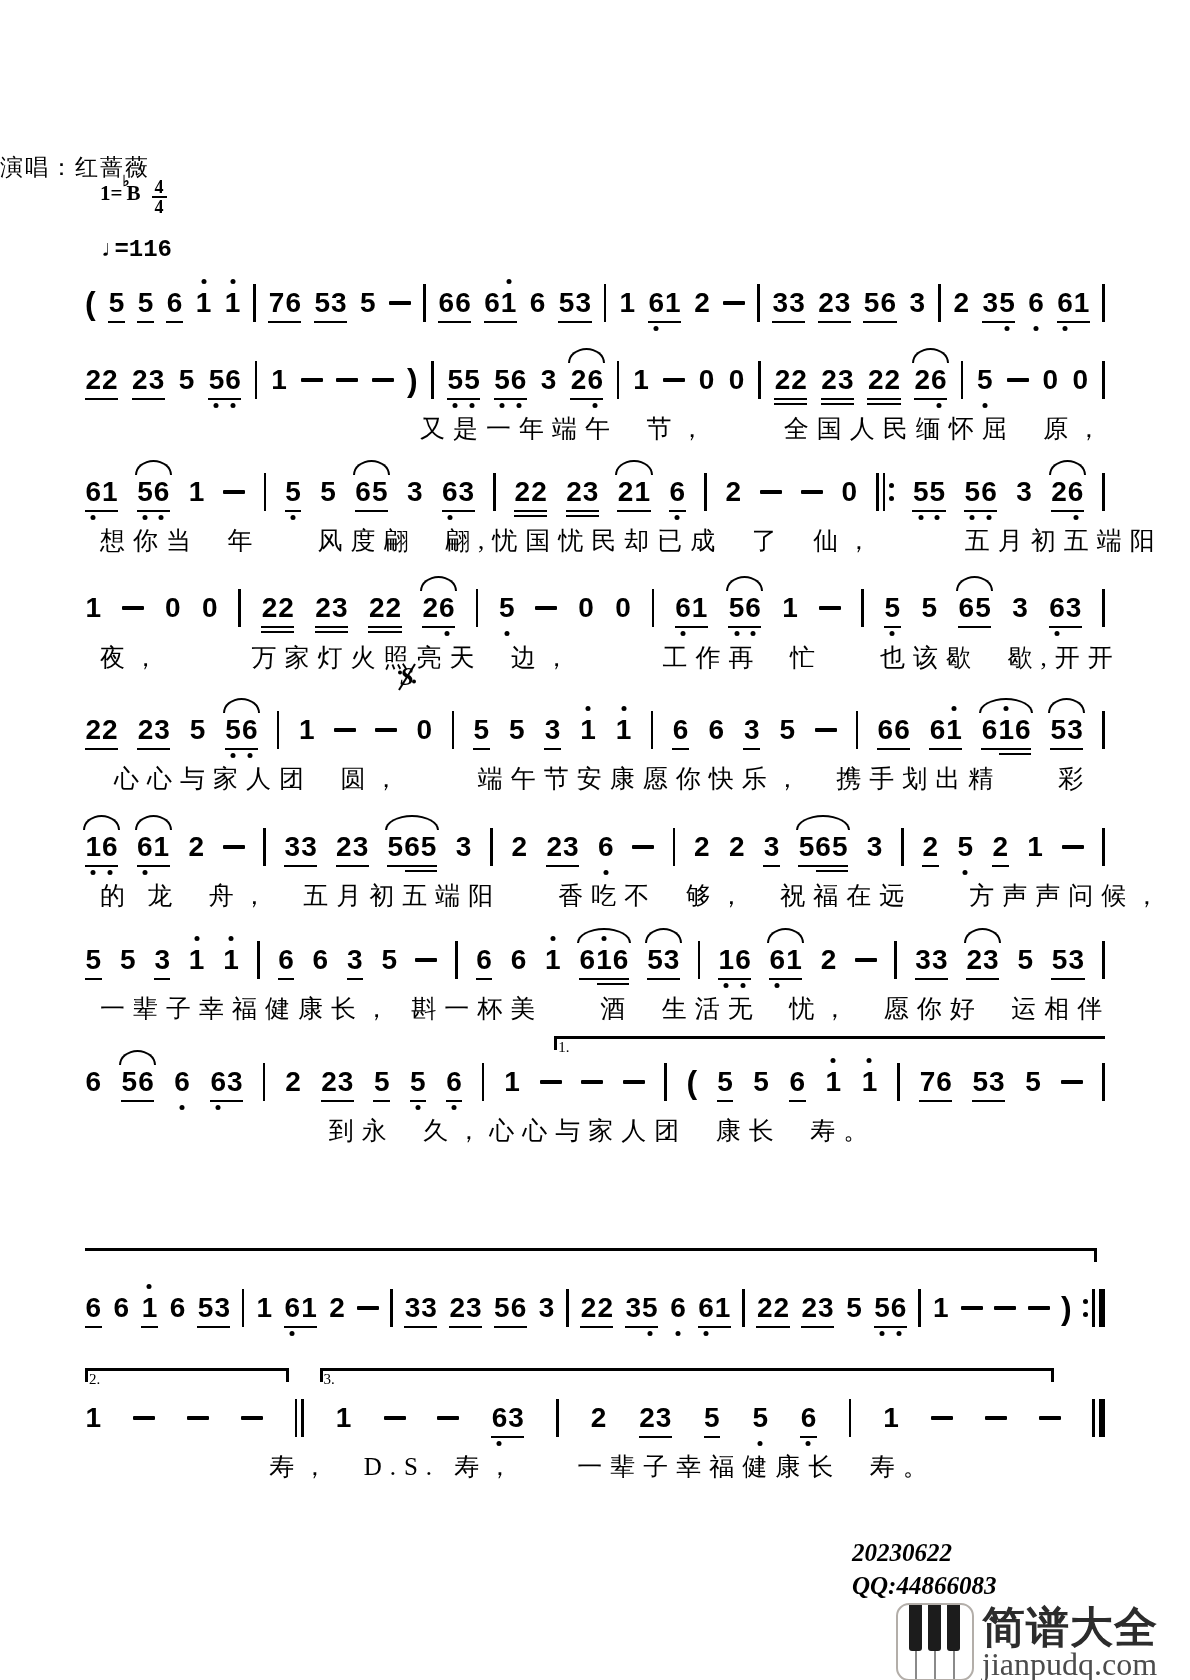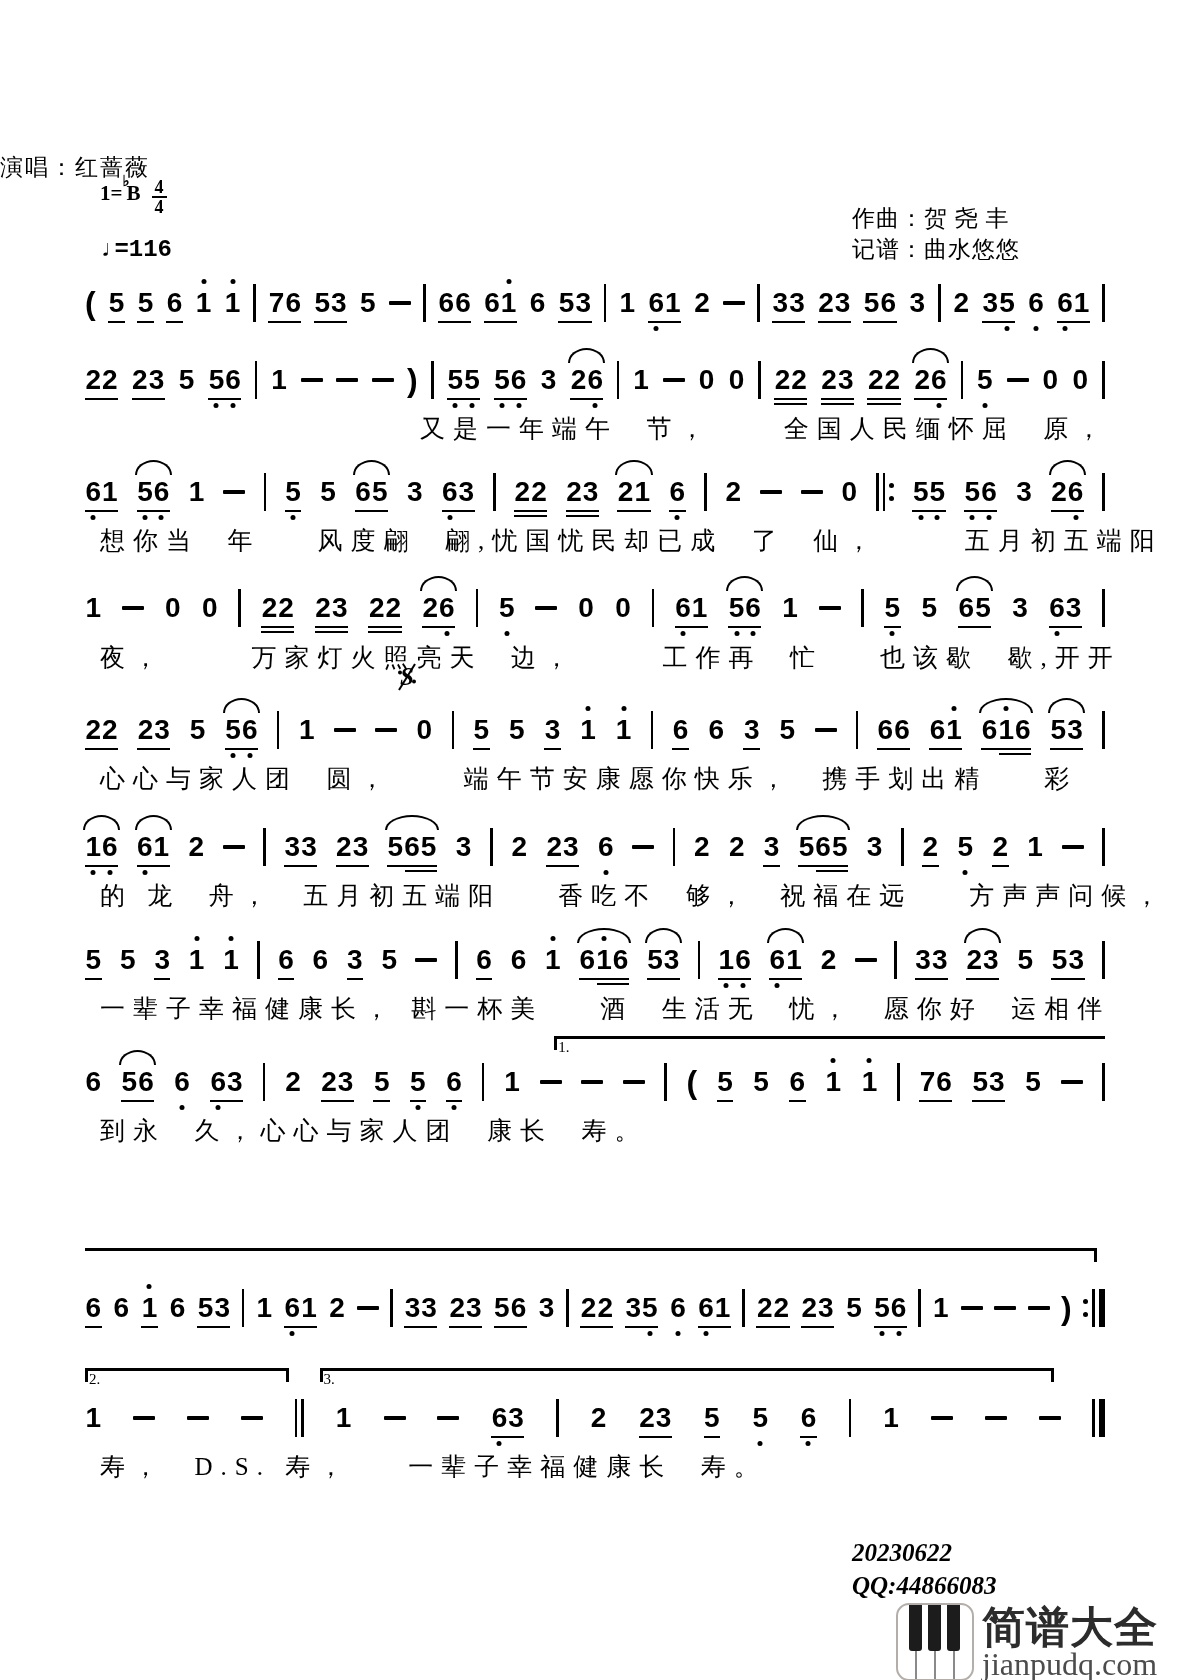--- a/index.html
+++ b/index.html
@@ -40,21 +40,21 @@
   .dotB{position:absolute;bottom:-13px;left:50%;transform:translateX(-50%);width:5px;height:5px;border-radius:50%;background:#000;}
   .arc{position:absolute;left:-2px;right:-2px;top:-17px;height:13px;border:2.5px solid #000;border-bottom:none;
        border-radius:50% 50% 0 0 / 100% 100% 0 0;}
   .dash{width:22px;height:4.5px;background:#000;border-radius:1px;}
   .sym{font-family:"Liberation Sans",sans-serif;font-weight:bold;font-size:32px;line-height:30px;}
   .barwrap{display:inline-flex;align-items:center;gap:4px;height:44px;}
   .bar{width:2.5px;height:38px;background:#000;}
   .bar.thick{width:6px;}
   .rdots{display:flex;flex-direction:column;gap:8px;}
   .rdots i{width:5px;height:5px;border-radius:50%;background:#000;display:block;}
-  .lyrics{font-size:25px;letter-spacing:8px;white-space:pre;margin-top:10px;}
+  .lyrics{font-size:25px;letter-spacing:8px;white-space:pre;margin-top:10px;text-align:center;}
   
   .volta{position:absolute;border-top:3px solid #000;}
   .volta .tickL{position:absolute;left:0;top:-3px;width:3px;height:14px;background:#000;}
   .volta .tickR{position:absolute;right:0;top:-3px;width:3px;height:14px;background:#000;}
   .volta .vlabel{position:absolute;left:4px;top:0px;font-size:15px;font-family:"Liberation Serif",serif;letter-spacing:0;}
   .volta.v1{left:46%;right:0;top:-24px;}
   .volta.topline{left:0;right:8px;top:-38px;}
   .volta.v2{left:0;width:20%;top:-28px;}
   .volta.v3{left:23%;width:72%;top:-28px;}
   .segno{position:absolute;top:-46px;left:30.5%;}
@@ -75,24 +75,20 @@
 
   <div class="keyrow">
     <span><span>1=</span><span class="flat">♭</span><span>B</span></span>
     <span class="frac">
         <i>4</i>
         <i>4</i>
       </span>
   </div>
   <div class="tempo">♩=116</div>
 
-  <div class="credits">
-    <div>作曲：贺 尧 丰</div>
-    <div>记谱：曲水悠悠</div>
-  </div>
 
   <div id="score">
       <div class="line-block">
         <div class="music-line">
           <div class="sym">(</div>
           <div class="note">
             <div class="dg">5</div>
             <div class="ul u1"></div>
           </div>
           <div class="note">

